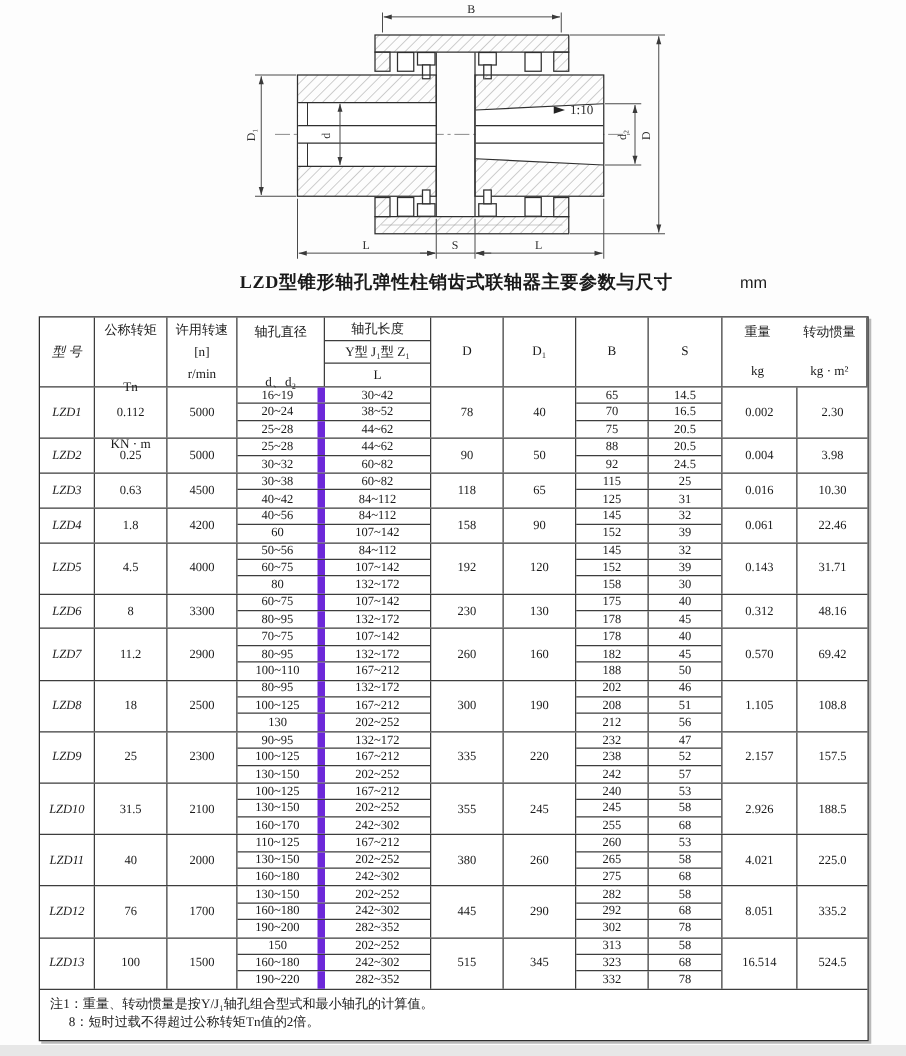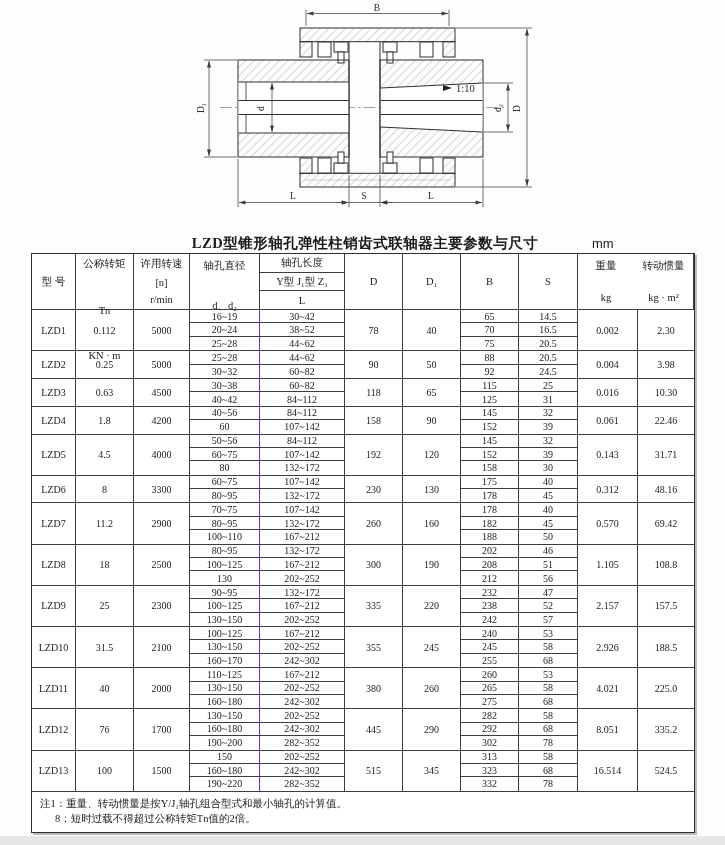--- a/index.html
+++ b/index.html
@@ -1,49 +1,49 @@
 <!DOCTYPE html>
 <html><head>
 <meta charset="utf-8">
 <style>
   html,body{margin:0;padding:0;background:#fff;}
   .page{
     position:relative;width:725px;height:845px;background:#fdfdfd;overflow:hidden;
     font-family:"Liberation Serif","DejaVu Serif",serif;color:#1a1a1a;
   }
   .drawing{position:absolute;left:0;top:0;width:725px;height:220px;}
-  .title-row{position:absolute;top:234px;left:0;width:725px;height:20px;}
+  .title-row{position:absolute;top:216px;left:0;width:725px;height:20px;}
   .doc-title{position:absolute;left:90px;width:550px;text-align:center;font-size:14.5px;font-weight:bold;letter-spacing:0.5px;}
   .unit{position:absolute;left:592px;top:2px;font-size:13px;font-family:"Liberation Sans",sans-serif;}
   
   .tbl{
     position:absolute;left:31px;top:253px;width:664px;background:#fff;
     border:1.4px solid #2e2e2e;box-sizing:border-box;font-size:10px;
     box-shadow:2px 2px 0 #b9b9b9;
   }
   .tbl *{box-sizing:border-box;}
   .br{border-right:1px solid #3d3d3d;}
-  .w-model{width:44px;} .w-tn{width:58px;gap:34px;} .w-n{width:56px;}
+  .w-model{width:44px;font-style:italic;} .w-tn{width:58px;gap:34px;} .w-n{width:56px;}
   .w-dl{width:155px;} .w-D{width:58px;} .w-D1{width:58px;}
   .w-bs{width:117px;} .w-j{width:60px;} .w-w{width:56px;}
   .w-dhdr{width:70px;gap:26px;} .w-lhdr{width:85px;} .w-Bhdr{width:58px;} .w-Shdr{width:59px;}
   .thead{display:flex;height:56px;border-bottom:1px solid #3d3d3d;align-items:stretch;font-size:10.5px;}
   .hcell{display:flex;align-items:center;justify-content:center;text-align:center;}
   .colsb{flex-direction:column;justify-content:space-between;padding:5px 0 6px 0;}
   .col3{flex-direction:column;justify-content:space-between;padding:3px 0 4px 0;}
   .hstack{display:flex;flex-direction:column;}
   .hs{flex:1;display:flex;align-items:center;justify-content:center;border-bottom:1px solid #3d3d3d;}
   .hs.last{border-bottom:none;}
   .trow{display:flex;align-items:stretch;border-bottom:1px solid #3d3d3d;}
   .cell{display:flex;align-items:center;justify-content:center;text-align:center;}
   .group{display:flex;flex-direction:column;}
   .subrow{display:flex;height:13.4px;align-items:stretch;}
   .subrow.sb{border-bottom:1px solid #3d3d3d;}
   .sc{display:flex;align-items:center;justify-content:center;}
-  .sc-d{width:70px;border-right:1px solid #6d28d9;}
+  .sc-d{width:70px;border-right:6px solid #6d28d9;}
   .sc-l{flex:1;}
   .sc-b{width:58px;border-right:1px solid #3d3d3d;}
   .sc-s{flex:1;}
   .notes{padding:4px 8px 6px 8px;font-size:10.5px;line-height:15px;}
   .note2{padding-left:15px;}
   .page-edge{position:absolute;left:0;top:836px;width:725px;height:9px;background:#e7e7e7;}
 </style>
 </head>
 <body>
 

